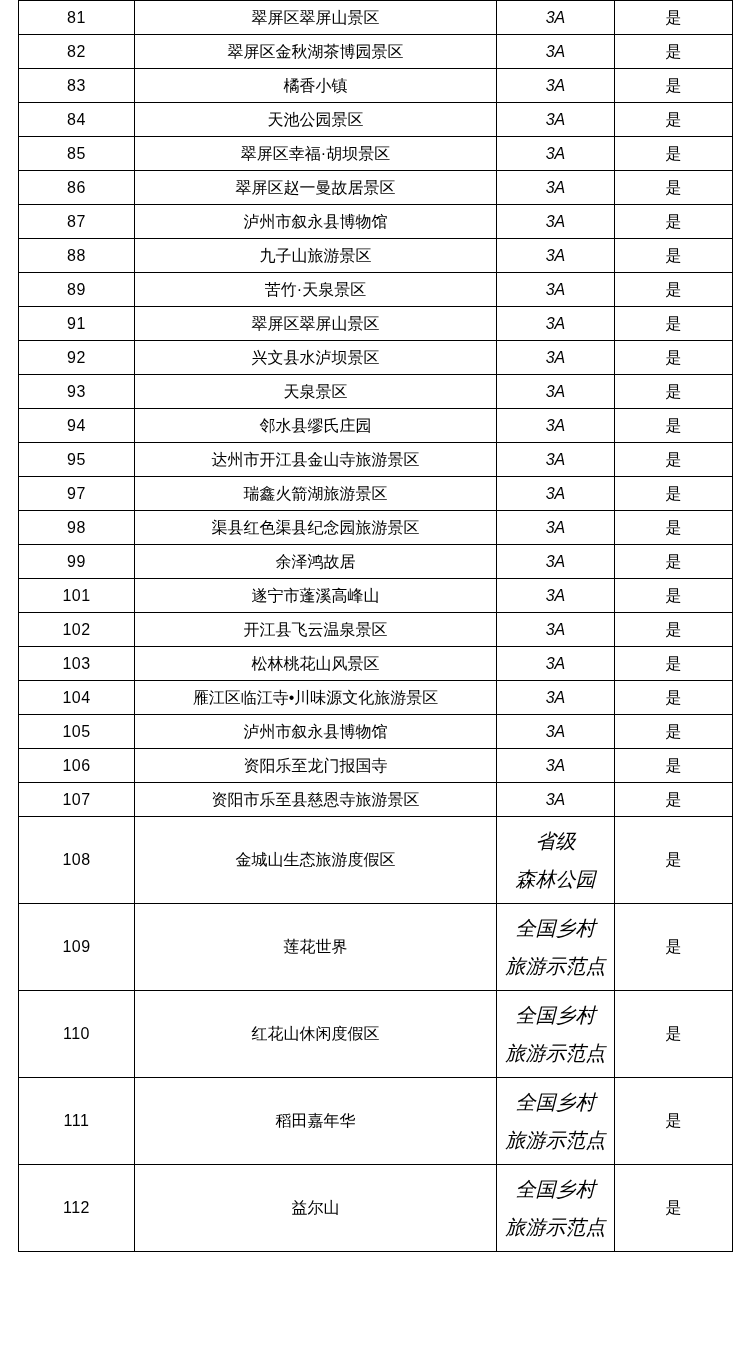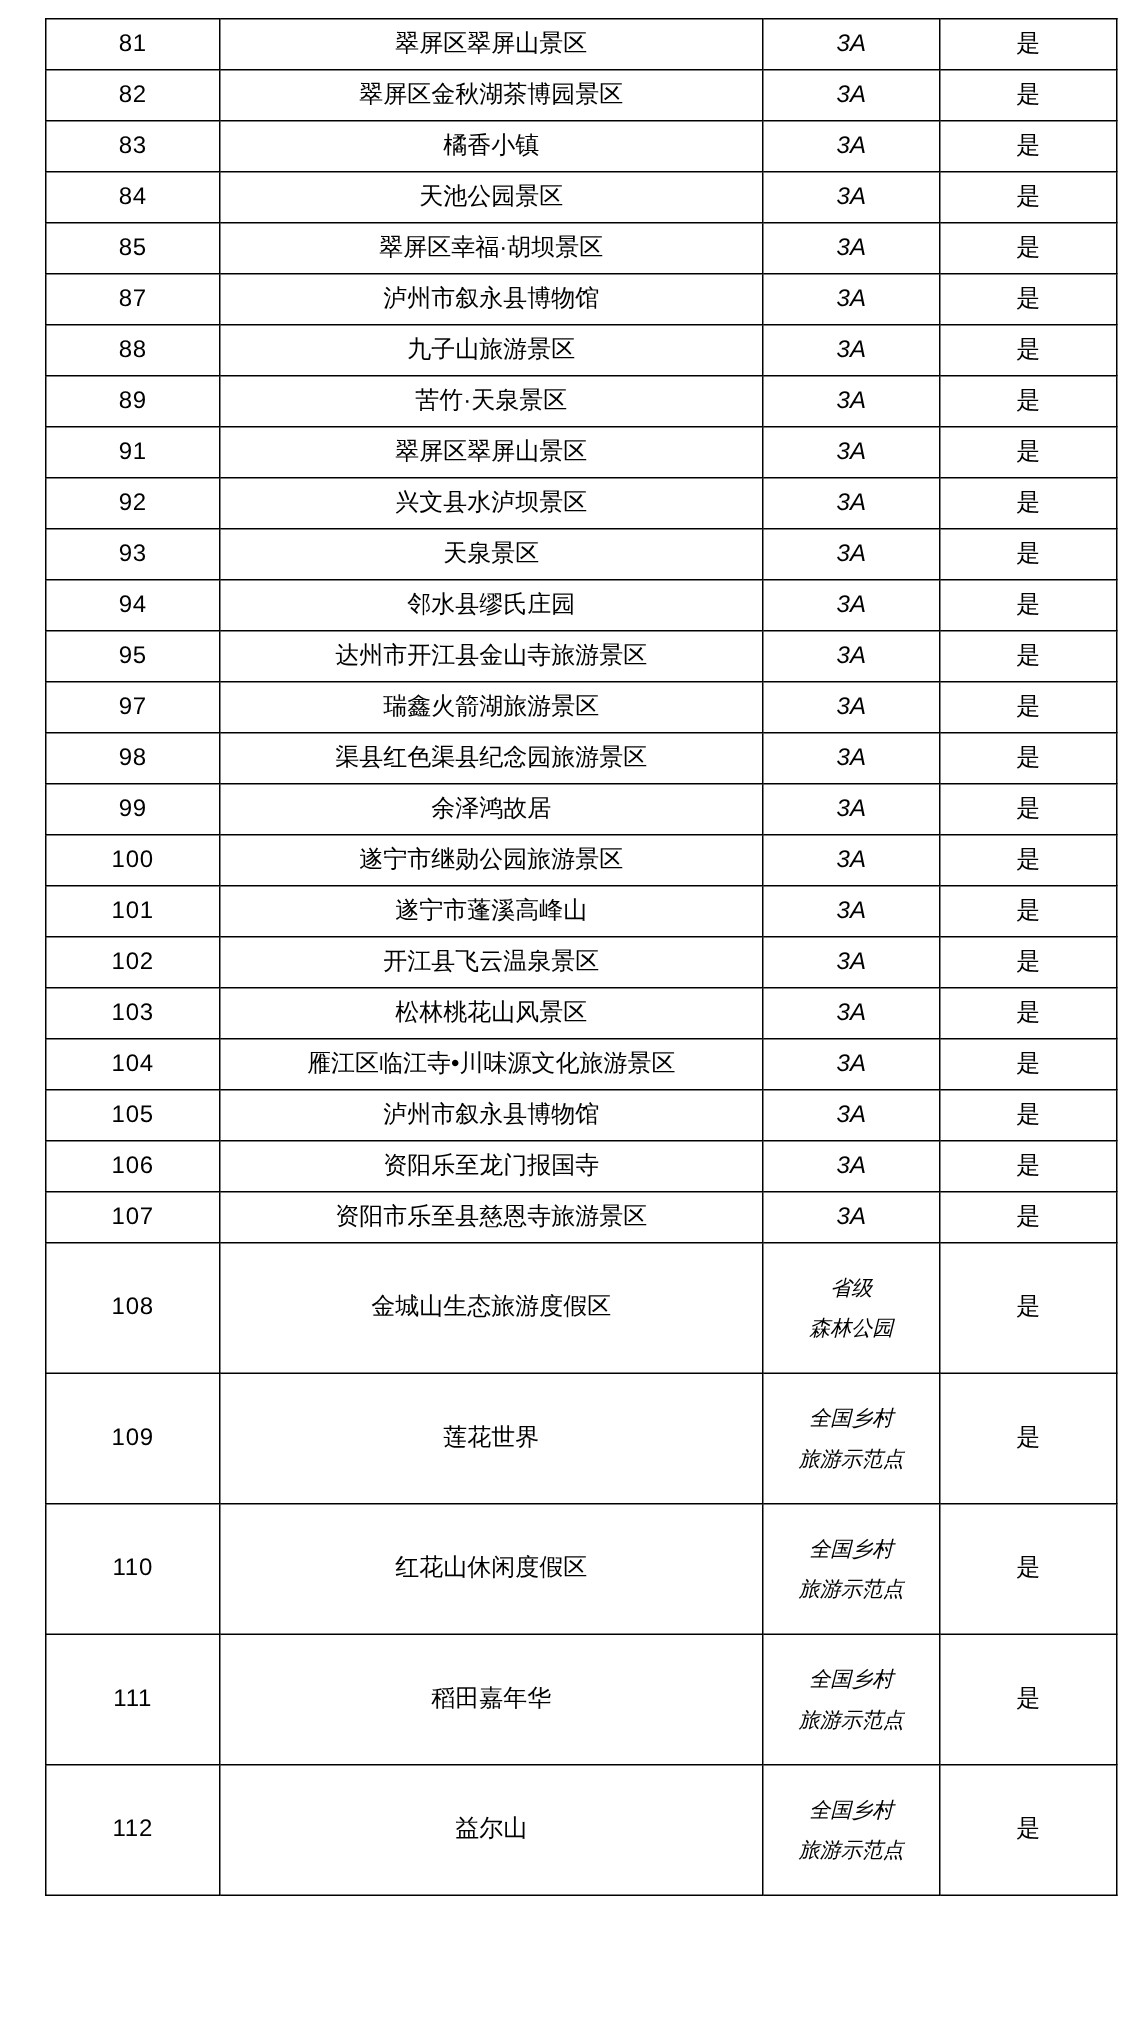--- a/index.html
+++ b/index.html
@@ -8,21 +8,21 @@
     background: #ffffff;
   }
   body {
     width: 752px;
     font-family: "Liberation Sans", sans-serif;
     color: #000000;
   }
   .sheet {
     width: 752px;
     box-sizing: border-box;
-    padding: 12px;
+    padding: 0;
     border-radius: 11px;
   }
   table.listing {
     border-collapse: collapse;
     width: 714px;
     margin-left: 18px;
     table-layout: fixed;
   }
   table.listing col.c-num   { width: 116px; }
   table.listing col.c-name  { width: 362px; }
@@ -51,21 +51,21 @@
     font-style: italic;
   }
   td.free {
     font-size: 16px;
   }
   tr.tall td {
     height: 86px;
   }
   tr.tall td.level {
     line-height: 1.9;
-    font-size: 14px;
+    font-size: 20px;
   }
   .lvl-line { display: block; }
 </style>
 </head>
 <body>
 
 <div class="sheet">
   <table class="listing">
     <colgroup>
       <col class="c-num">
@@ -98,20 +98,26 @@
           <td class="level">3A</td>
           <td class="free">是</td>
         </tr>
         <tr>
           <td class="num">85</td>
           <td class="name">翠屏区幸福·胡坝景区</td>
           <td class="level">3A</td>
           <td class="free">是</td>
         </tr>
         <tr>
+          <td class="num">86</td>
+          <td class="name">翠屏区赵一曼故居景区</td>
+          <td class="level">3A</td>
+          <td class="free">是</td>
+        </tr>
+        <tr>
           <td class="num">87</td>
           <td class="name">泸州市叙永县博物馆</td>
           <td class="level">3A</td>
           <td class="free">是</td>
         </tr>
         <tr>
           <td class="num">88</td>
           <td class="name">九子山旅游景区</td>
           <td class="level">3A</td>
           <td class="free">是</td>
@@ -160,26 +166,20 @@
         </tr>
         <tr>
           <td class="num">98</td>
           <td class="name">渠县红色渠县纪念园旅游景区</td>
           <td class="level">3A</td>
           <td class="free">是</td>
         </tr>
         <tr>
           <td class="num">99</td>
           <td class="name">余泽鸿故居</td>
-          <td class="level">3A</td>
-          <td class="free">是</td>
-        </tr>
-        <tr>
-          <td class="num">100</td>
-          <td class="name">遂宁市继勋公园旅游景区</td>
           <td class="level">3A</td>
           <td class="free">是</td>
         </tr>
         <tr>
           <td class="num">101</td>
           <td class="name">遂宁市蓬溪高峰山</td>
           <td class="level">3A</td>
           <td class="free">是</td>
         </tr>
         <tr>

